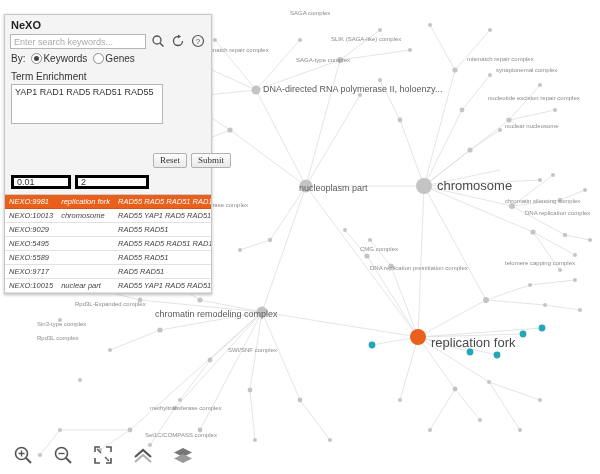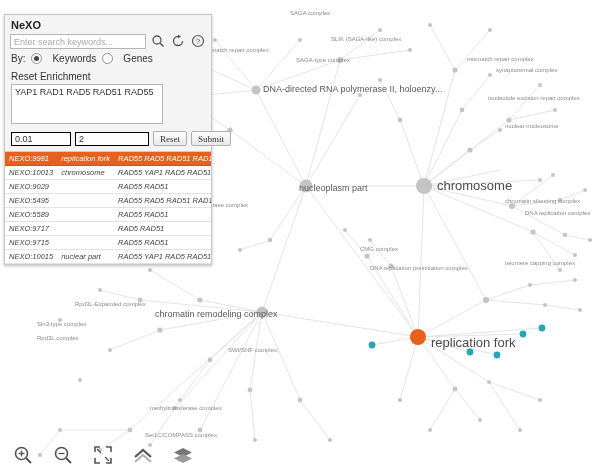--- a/index.html
+++ b/index.html
@@ -96,21 +96,21 @@
   }
   .icon-btn svg { display: block; }
 
   .by-row {
     display: flex;
     align-items: center;
     padding: 0 6px 5px 6px;
     gap: 6px;
     font-size: 10px;
   }
-  .radio-wrap { display: flex; align-items: center; gap: 10px; }
+  .radio-wrap { display: flex; align-items: center; gap: 1px; }
   .radio {
     width: 9px; height: 9px;
     border: 1px solid #8d8d8d;
     border-radius: 50%;
     background: #fff;
     position: relative;
     display: inline-block;
   }
   .radio.checked::after {
     content: "";
@@ -142,26 +142,27 @@
 
   .params-row {
     display: flex;
     align-items: center;
     padding: 5px 6px 5px 6px;
     gap: 4px;
   }
   .param-input {
     width: 60px;
     height: 14px;
-    border: 1px solid #000000;
+    border: 3px solid #000000;
     background: #fff;
     font-size: 9px;
     padding: 0 3px;
     box-sizing: border-box;
     color: #333;
+    margin-top: 44px;
   }
   .param-input.wide { width: 74px; }
   .btn {
     height: 15px;
     border: 1px solid #b0b0b0;
     border-radius: 2px;
     background: linear-gradient(#fdfdfd, #e9e9e9);
     font-size: 9px;
     padding: 0 6px;
     color: #333;
@@ -465,21 +466,21 @@
     <span class="radio-wrap">
       <span class="radio checked"></span>
       <span>Keywords</span>
     </span>
     <span class="radio-wrap">
       <span class="radio"></span>
       <span>Genes</span>
     </span>
   </div>
 
-  <div class="section-label">Reset Enrichment</div>
+  <div class="section-label">Term Enrichment</div>
 
   <textarea id="term-textarea" style="">YAP1 RAD1 RAD5 RAD51 RAD55</textarea>
 
   <div class="params-row">
     <input class="param-input" type="text" value="0.01" style="">
     <input class="param-input wide" type="text" value="2" style="">
     <button class="btn">Reset</button>
     <button class="btn">Submit</button>
   </div>
 
@@ -513,26 +514,20 @@
         <tr>
           <td class="c0">NEXO:5589</td>
           <td class="c1"></td>
           <td class="c2">RAD55 RAD51</td>
 
         </tr>
         <tr>
           <td class="c0">NEXO:9717</td>
           <td class="c1"></td>
           <td class="c2">RAD5 RAD51</td>
-
-        </tr>
-        <tr>
-          <td class="c0">NEXO:9715</td>
-          <td class="c1"></td>
-          <td class="c2">RAD55 RAD51</td>
 
         </tr>
         <tr>
           <td class="c0">NEXO:10015</td>
           <td class="c1">nuclear part</td>
           <td class="c2">RAD55 YAP1 RAD5 RAD51 RAD1</td>
 
         </tr>
       </tbody>
     </table>

